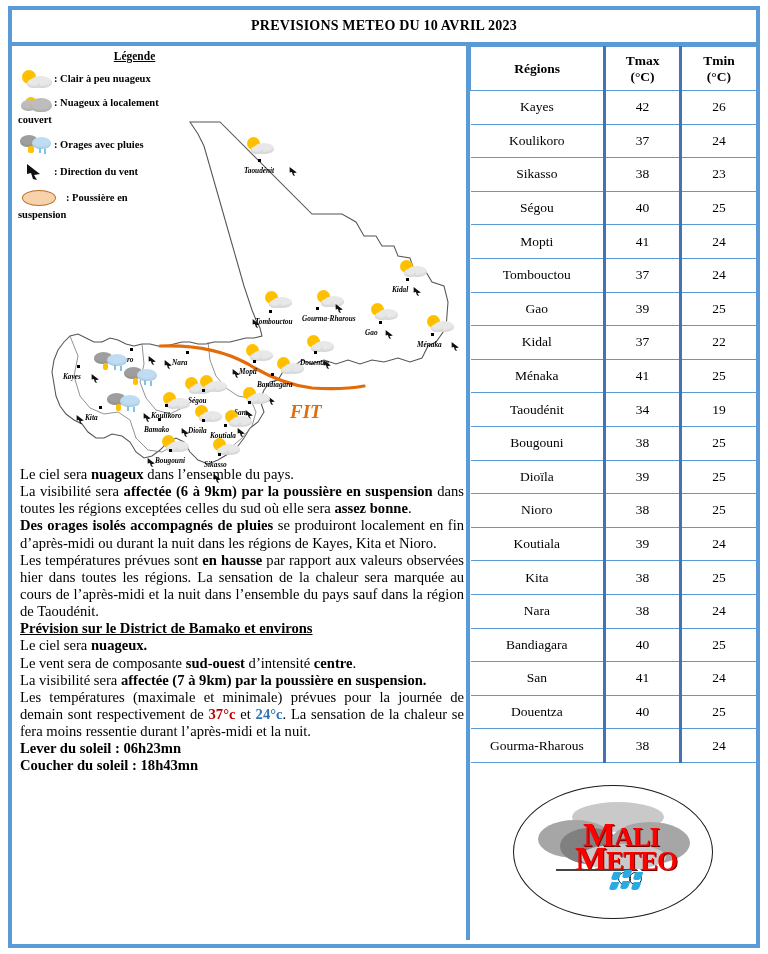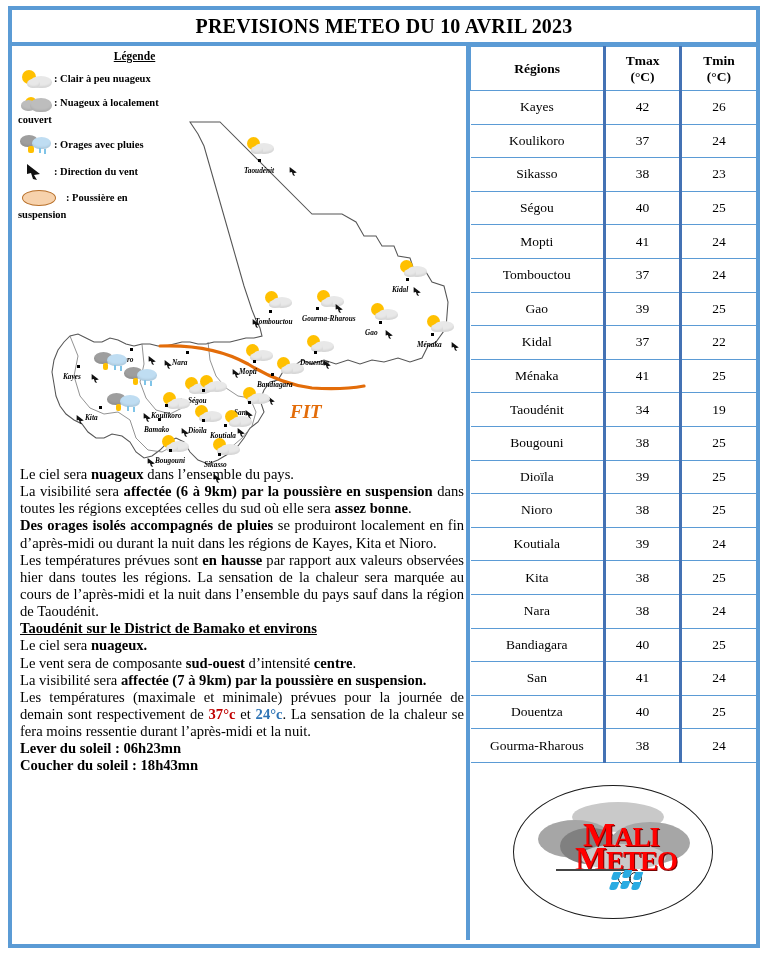--- a/index.html
+++ b/index.html
@@ -25,21 +25,21 @@
   .title-bar {
     height: 36px;
     border-bottom: 4px solid #5B9BD5;
     display: flex;
     align-items: center;
     justify-content: center;
     background: #fff;
   }
   .title-text {
     font-weight: bold;
-    font-size: 20px;
+    font-size: 14px;
     letter-spacing: .2px;
     white-space: nowrap;
   }
   
   .body-wrap {
     display: flex;
     height: calc(100% - 40px);
   }
   .left-col {
     width: 458px;
@@ -563,21 +563,21 @@
         <p>
           <span> La visibilité sera </span><b>affectée (6 à 9km) par la poussière en suspension</b><span> dans toutes les régions exceptées celles du sud où elle sera </span><b>assez bonne</b><span>.</span>
         </p>
         <p>
           <b>Des orages isolés accompagnés de pluies</b><span> se produiront localement en fin d’après-midi ou durant la nuit dans les régions de Kayes, Kita et Nioro.</span>
         </p>
         <p>
           <span>Les températures prévues sont </span><b>en hausse</b><span> par rapport aux valeurs observées hier dans toutes les régions. La sensation de la chaleur sera marquée au cours de l’après-midi et la nuit dans l’ensemble du pays sauf dans la région de Taoudénit.</span>
         </p>
         <p>
-          <span class="u-head">Taoudénit sur le District de Bamako et environs</span>
+          <span class="u-head">Prévision sur le District de Bamako et environs</span>
         </p>
         <p>
           <span>Le ciel sera </span><b>nuageux.</b>
         </p>
         <p>
           <span>Le vent sera de composante </span><b>sud-ouest</b><span> d’intensité </span><b>centre</b><span>.</span>
         </p>
         <p>
           <span>La visibilité sera </span><b>affectée (7 à 9km) par la poussière en suspension.</b>
         </p>

